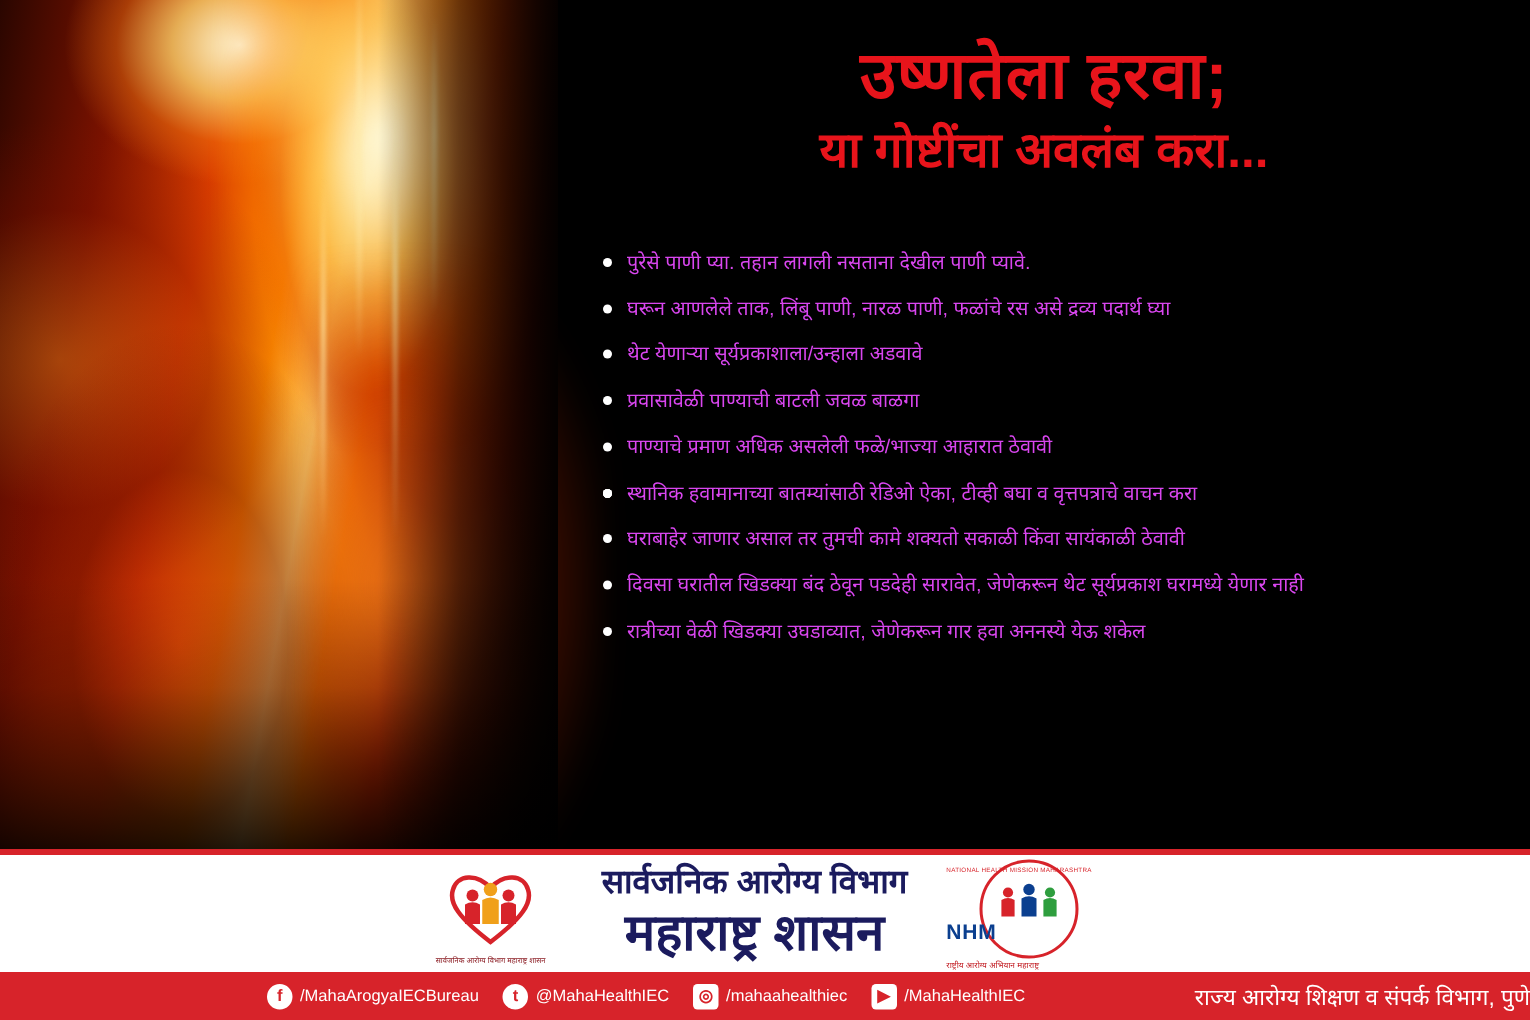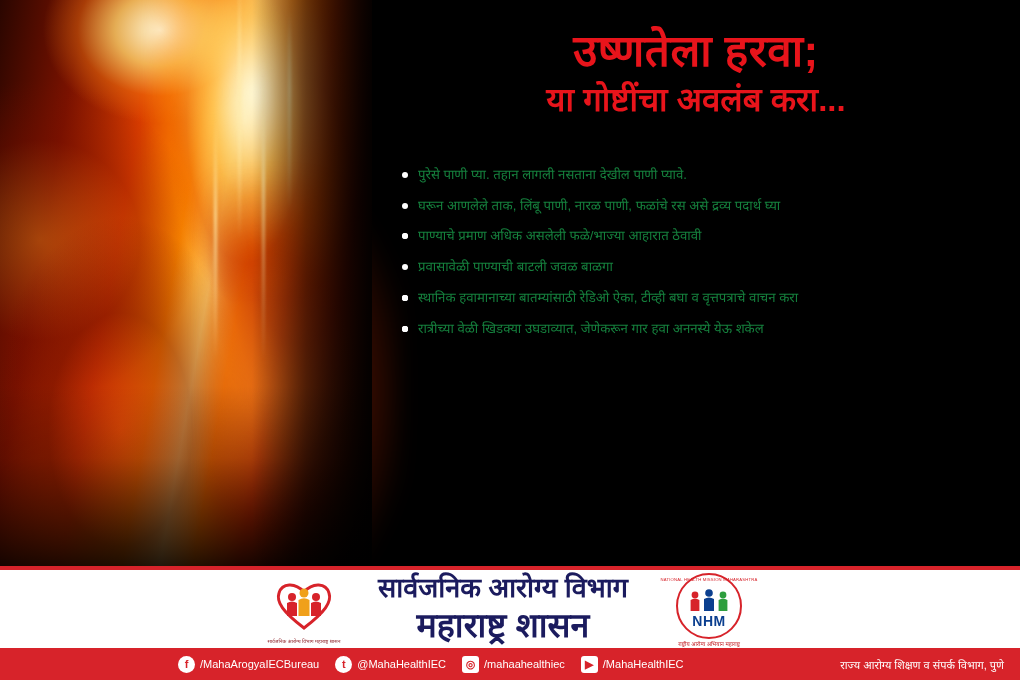--- a/index.html
+++ b/index.html
@@ -107,21 +107,21 @@
     position: absolute;
     left: 400px;
     top: 166px;
     width: 600px;
     margin: 0;
     padding: 0;
     list-style: none;
   }
   .tips li {
     position: relative;
-    color: #15803d;
+    color: #d946ef;
     font-size: 13.2px;
     line-height: 1.42;
     padding-left: 18px;
     margin-bottom: 12px;
     text-shadow: 0 1px 2px rgba(0,0,0,0.8);
   }
   .tips li .dot {
     position: absolute;
     left: 2px;
     top: 6px;
@@ -177,34 +177,33 @@
     text-align: center;
     font-size: 5px;
     color: #8a1b22;
     line-height: 1.25;
   }
   .dept {
     text-align: center;
     color: #1b1b5e;
   }
   .dept .d1 {
-    font-size: 27px;
+    font-size: 22px;
     font-weight: bold;
     line-height: 1.2;
   }
   .dept .d2 {
     font-size: 34px;
     font-weight: bold;
     line-height: 1.2;
   }
   .logo-right {
     width: 110px;
     height: 72px;
     position: relative;
-    text-align: center;
   }
   .logo-right .ring {
     position: absolute;
     left: 50%;
     top: 0;
     transform: translateX(-50%);
     width: 66px;
     height: 66px;
     border-radius: 50%;
     border: 2px solid #d7232a;
@@ -278,22 +277,22 @@
     font-size: 11px;
     font-weight: bold;
     display: flex;
     align-items: center;
     justify-content: center;
     line-height: 1;
   }
   .badge.round { border-radius: 50%; }
   .social .right-note {
     margin-left: auto;
-    margin-right: 16px;
-    font-size: 11px;
+    margin-right: 0;
+    font-size: 15px;
     white-space: nowrap;
   }
 </style>
 </head>
 <body>
 
 <div class="poster">
 
   <div class="stage">
 
@@ -309,28 +308,28 @@
     </div>
 
     <div class="headline">
       <div class="l1">उष्णतेला हरवा;</div>
       <div class="l2">या गोष्टींचा अवलंब करा...</div>
     </div>
 
     <ul class="tips">
       <li><span class="dot"></span><span>पुरेसे पाणी प्या. तहान लागली नसताना देखील पाणी प्यावे.</span></li>
       <li><span class="dot"></span><span>घरून आणलेले ताक, लिंबू पाणी, नारळ पाणी, फळांचे रस असे द्रव्य पदार्थ घ्या</span></li>
-      <li><span class="dot"></span></li>
+      <li><span class="dot"></span><span>थेट येणाऱ्या सूर्यप्रकाशाला/उन्हाला अडवावे</span></li>
+      <li><span class="dot"></span><span>प्रवासावेळी पाण्याची बाटली जवळ बाळगा</span></li>
       <li><span class="dot"></span><span>पाण्याचे प्रमाण अधिक असलेली फळे/भाज्या आहारात ठेवावी</span></li>
-      <li><span class="dot"></span><span>प्रवासावेळी पाण्याची बाटली जवळ बाळगा</span></li>
       <li><span class="dot"></span></li>
       <li><span class="dot"></span></li>
       <li><span class="dot"></span><span>स्थानिक हवामानाच्या बातम्यांसाठी रेडिओ ऐका, टीव्ही बघा व वृत्तपत्राचे वाचन करा</span></li>
-      <li><span class="dot"></span></li>
-      <li><span class="dot"></span></li>
+      <li><span class="dot"></span><span>घराबाहेर जाणार असाल तर तुमची कामे शक्यतो सकाळी किंवा सायंकाळी ठेवावी</span></li>
+      <li><span class="dot"></span><span>दिवसा घरातील खिडक्या बंद ठेवून पडदेही सारावेत, जेणेकरून थेट सूर्यप्रकाश घरामध्ये येणार नाही</span></li>
       <li><span class="dot"></span><span>रात्रीच्या वेळी खिडक्या उघडाव्यात, जेणेकरून गार हवा अननस्ये येऊ शकेल</span></li>
     </ul>
 
   </div>
 
   <div class="red-bar"></div>
 
   <div class="footer">
     <div class="footer-inner">
 

